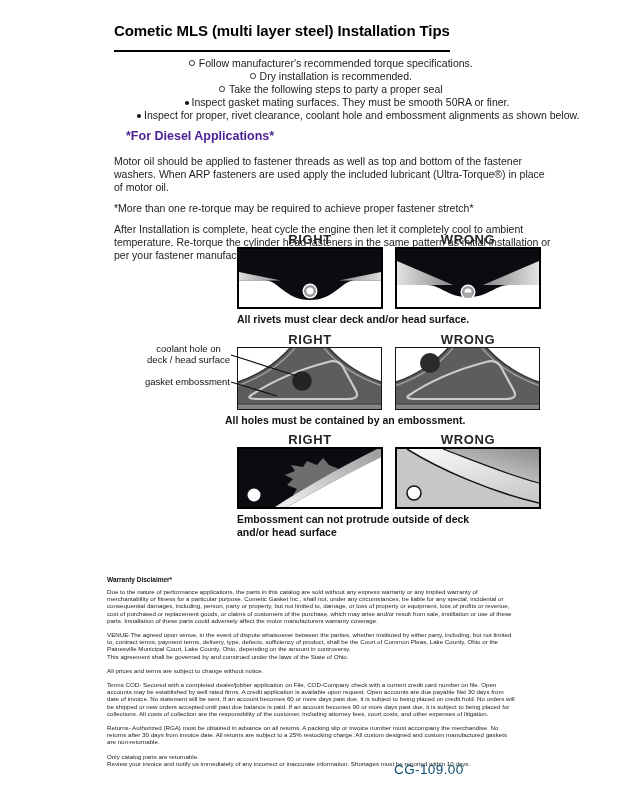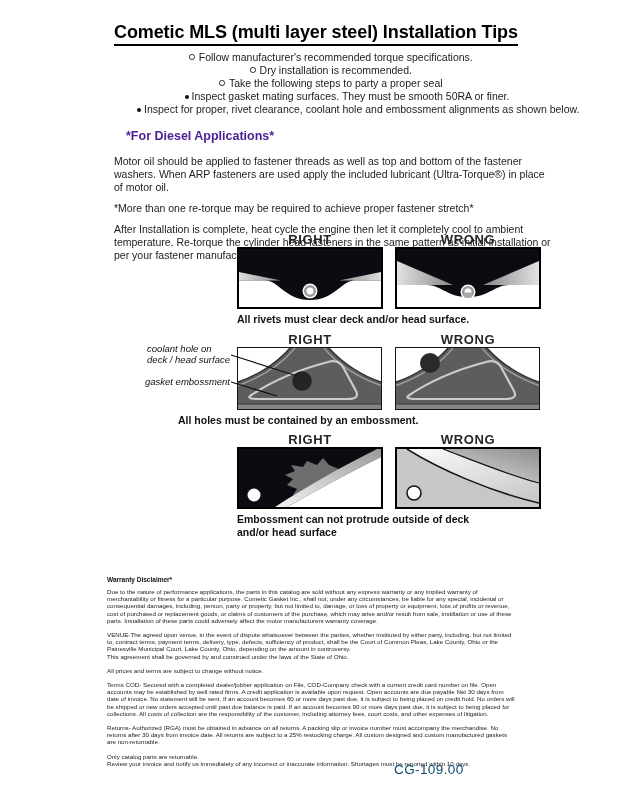--- a/index.html
+++ b/index.html
@@ -4,22 +4,22 @@
 <style>
   html,body{margin:0;padding:0;background:#888;}
   .page{
     position:relative;width:618px;height:800px;background:#ffffff;
     font-family:"Liberation Sans",sans-serif;color:#1c1c1c;overflow:hidden;
     margin:0 auto;
   }
   
   .tips{position:absolute;left:105px;top:22px;width:452px;}
   .doc-title{
-    display:inline-block;margin:0 0 0 9px;font-size:18px;font-weight:bold;
-    letter-spacing:-0.1px;color:#000;border-bottom:2.5px solid #000;padding-bottom:1px;
+    display:inline-block;margin:0 0 0 9px;font-size:15px;font-weight:bold;
+    letter-spacing:-0.1px;color:#000;border-bottom:2.5px solid #000;padding-bottom:11px;
   }
   .bullets{margin-top:5px;font-size:10.5px;line-height:13px;}
   .bullet-row{white-space:nowrap;text-align:center;}
   .sub{margin-left:32px;}
   .b-open{
     display:inline-block;width:3.5px;height:3.5px;border:1px solid #2a2a2a;
     border-radius:50%;margin-right:4px;vertical-align:1.5px;
   }
   .b-solid{
     display:inline-block;width:4px;height:4px;background:#111;
@@ -37,25 +37,25 @@
     height:15px;text-align:center;font-size:13px;font-weight:bold;
     letter-spacing:0.6px;color:#262626;
   }
   .panel{border:2px solid #000;width:142px;height:58px;line-height:0;}
   .panel-thin{border:1.5px solid #141414;width:143px;height:61px;line-height:0;}
   .cap{margin-top:4px;font-size:10.5px;font-weight:bold;color:#111;line-height:12.5px;}
   .d1{position:absolute;left:237px;top:232px;width:306px;}
   .d2{position:absolute;left:113px;top:332px;width:430px;}
   .d2-row{position:relative;display:flex;}
   .d2-labels{position:relative;width:124px;flex:0 0 124px;font-size:9.5px;line-height:11px;color:#111;}
-  .ann{position:absolute;right:7px;text-align:left;white-space:nowrap;font-style:italic;}
+  .ann{position:absolute;right:7px;text-align:center;white-space:nowrap;}
   .ann-coolant{top:11px;}
   .ann-emboss{top:44px;}
   .leader-overlay{position:absolute;left:0;top:0;pointer-events:none;z-index:5;}
-  .d2 .cap{margin-left:65px;}
+  .d2 .cap{margin-left:112px;}
   .d3{position:absolute;left:237px;top:432px;width:306px;}
   
   .warranty{position:absolute;left:107px;top:576px;width:409px;color:#222;}
   .warranty h3{margin:0 0 5px 0;font-size:6.5px;font-weight:bold;color:#111;}
   .fp{margin:0 0 7px 0;font-size:6.2px;line-height:7.2px;text-align:left;}
   .fp.tight{margin-bottom:0;}
   
   .page-number{
     position:absolute;left:394px;top:762px;font-size:13.5px;
     letter-spacing:0.4px;color:#0c4a6e;

